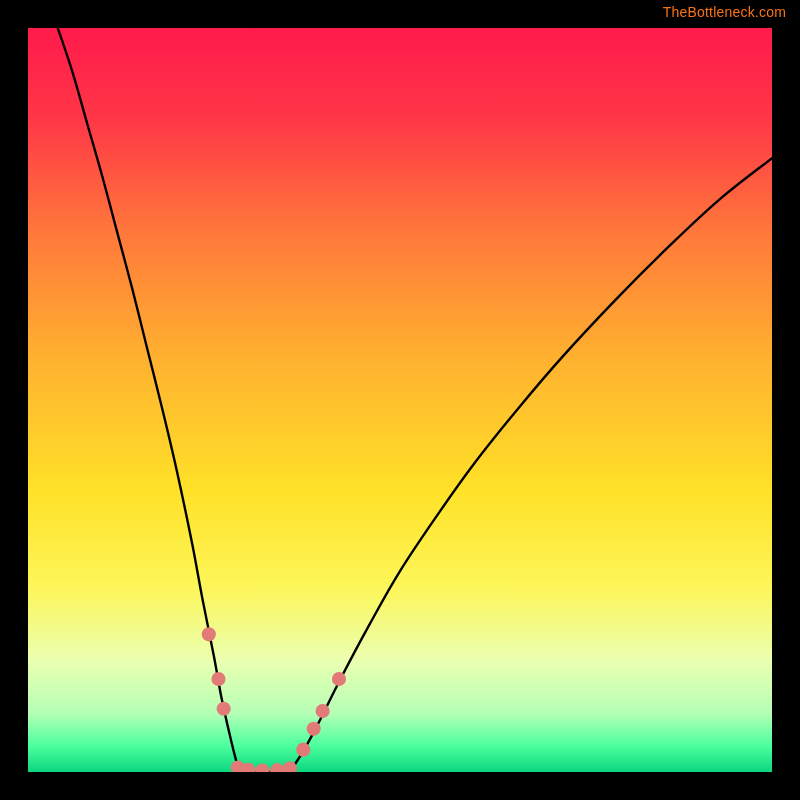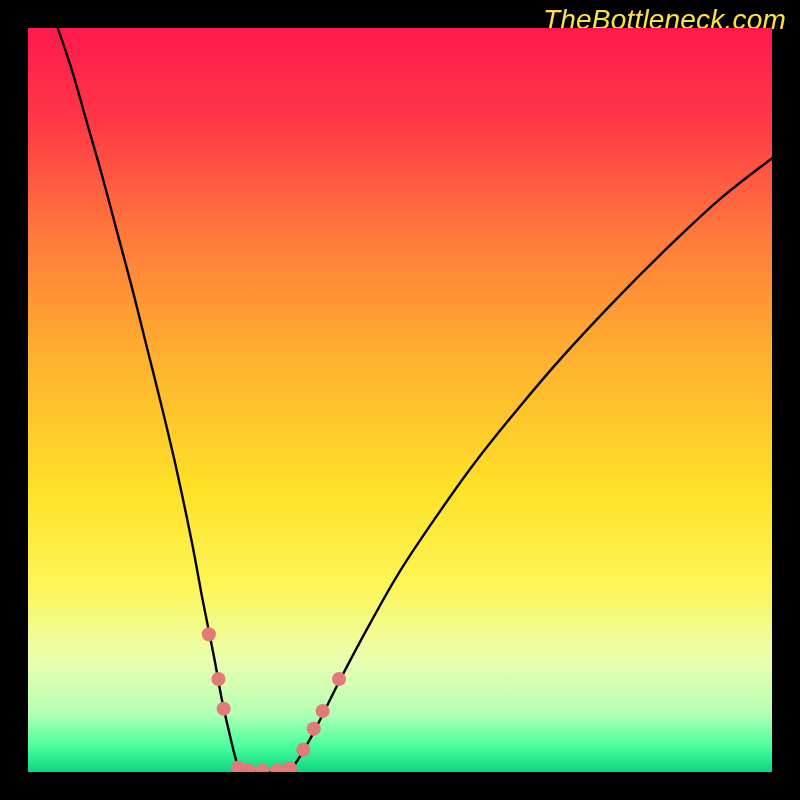--- a/index.html
+++ b/index.html
@@ -21,26 +21,25 @@
     left: 28px;
     top: 28px;
     width: 744px;
     height: 744px;
     overflow: hidden;
   }
   .watermark {
     position: absolute;
     top: 4px;
     right: 14px;
-    color: #fde047;
-    font-size: 28px;
+    color: #f97316;
+    font-size: 14px;
     font-weight: 500;
     letter-spacing: 0.2px;
     user-select: none;
-    font-style: italic;
   }
   svg { display: block; }
 </style>
 </head>
 <body>
 
 <div class="frame">
   <div class="watermark">TheBottleneck.com</div>
   <div class="plot">
     <svg id="chart-svg" width="744" height="744" viewBox="0 0 744 744" preserveAspectRatio="none">

